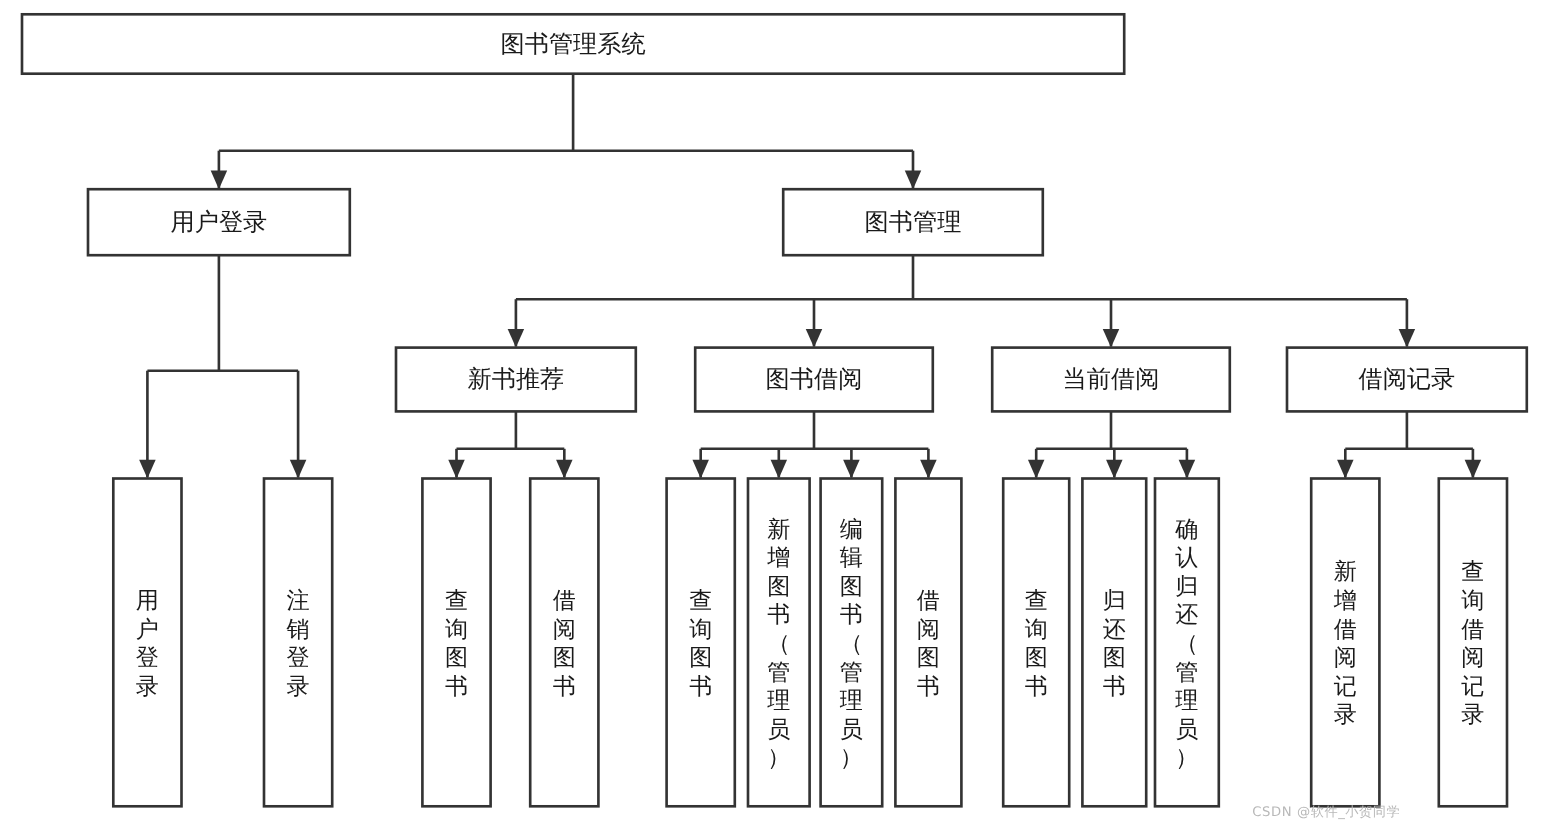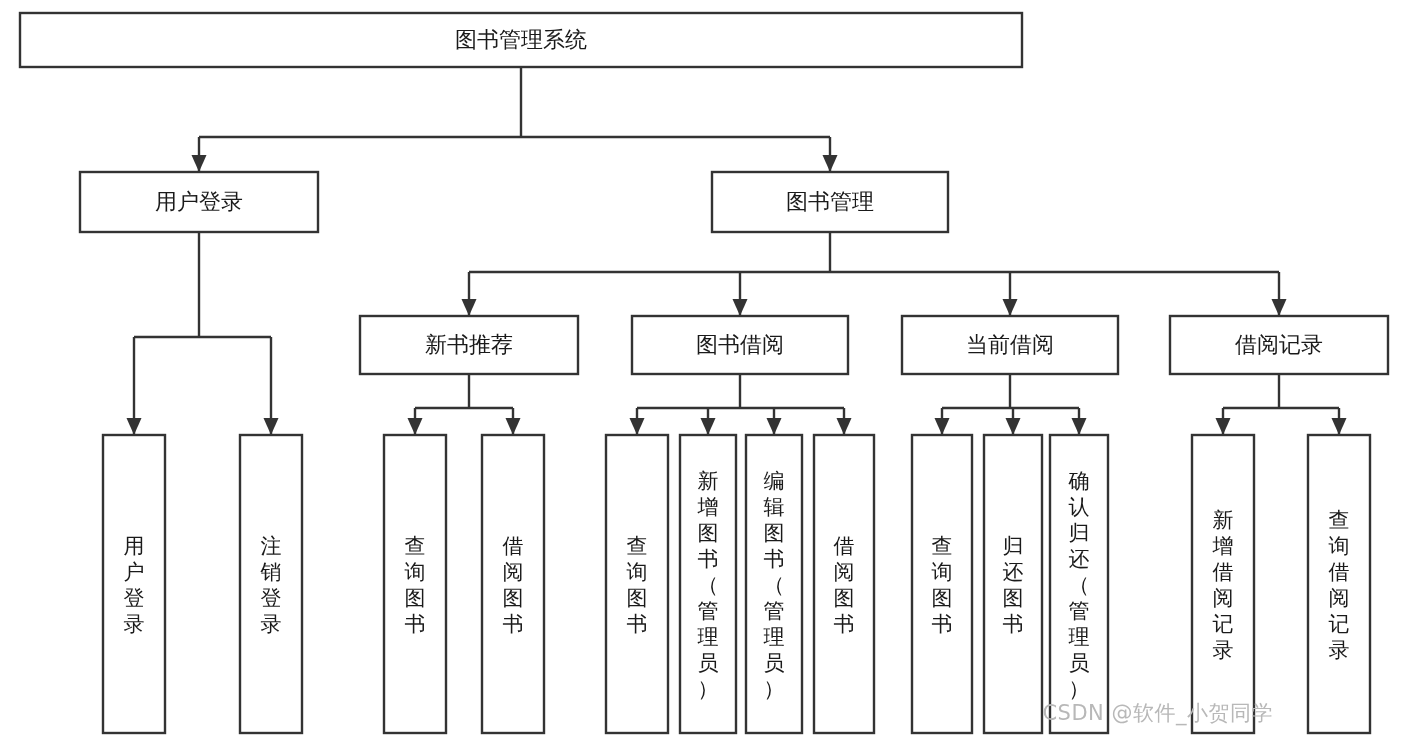--- a/index.html
+++ b/index.html
@@ -51,23 +51,23 @@
   }
   .node-label-v {
     font-family: "DejaVu Sans", "Liberation Sans", sans-serif;
     font-size: 21px;
     fill: #1a1a1a;
     text-anchor: middle;
   }
   .watermark {
     position: absolute;
     right: 10px;
-    bottom: 20px;
-    font-family: "DejaVu Sans", "Liberation Sans", sans-serif;
-    font-size: 21px;
+    bottom: 0;
+    font-family: "DejaVu Sans", "Liberation Sans", sans-serif;
+    font-size: 12px;
     color: #b8b8b8;
     letter-spacing: 0.5px;
     white-space: nowrap;
     user-select: none;
   }
 </style>
 </head>
 <body>
 
 <div id="diagram-root">

